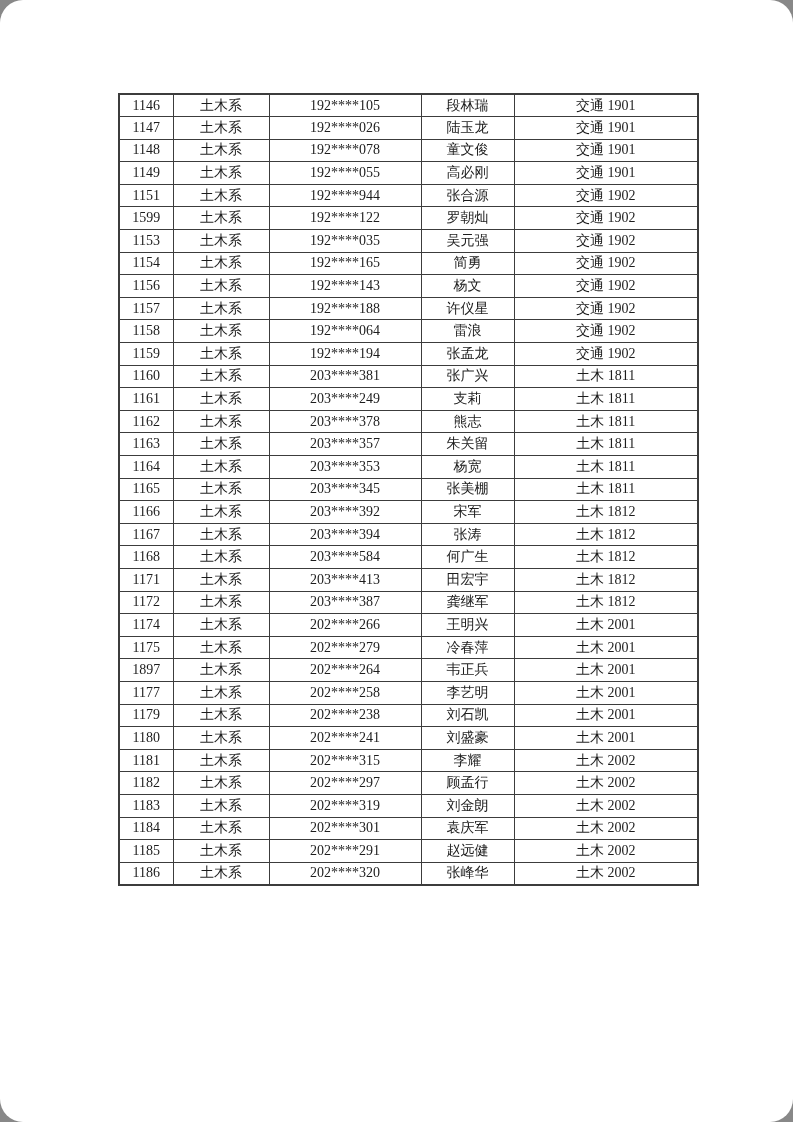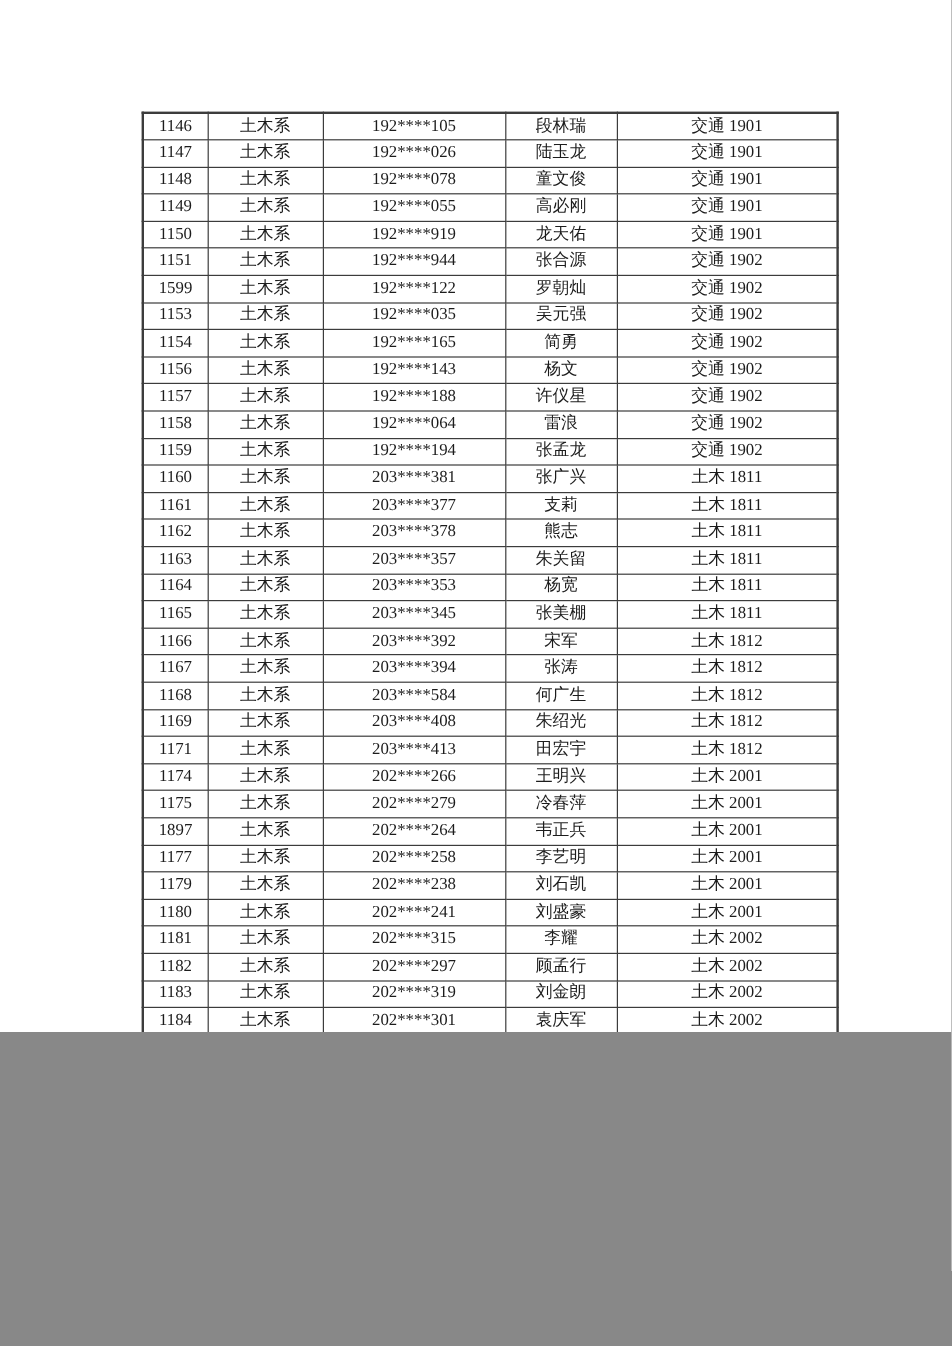--- a/index.html
+++ b/index.html
@@ -5,26 +5,27 @@
   :root {
     --border-color: #3c3c3c;
     --text-color: #1c1c1c;
     --page-bg: #ffffff;
   }
   * { margin: 0; padding: 0; box-sizing: border-box; }
   html, body { background: #888; }
   .page {
     position: relative;
     width: 793px;
-    height: 860px;
+    height: 1122px;
     background: var(--page-bg);
     margin: 0 auto;
     overflow: hidden;
     font-family: "Liberation Serif", "DejaVu Serif", serif;
     color: var(--text-color);
+    border-radius: 23px;
   }
   table.student-table {
     position: absolute;
     left: 118px;
     top: 93px;
     width: 579px;
     border-collapse: collapse;
     table-layout: fixed;
     border: 2px solid var(--border-color);
   }
@@ -80,27 +81,20 @@
           <td>交通 1901</td>
         </tr>
         <tr>
           <td>1149</td>
           <td>土木系</td>
           <td>192****055</td>
           <td>高必刚</td>
           <td>交通 1901</td>
         </tr>
         <tr>
-          <td>1150</td>
-          <td>土木系</td>
-          <td>192****919</td>
-          <td>龙天佑</td>
-          <td>交通 1901</td>
-        </tr>
-        <tr>
           <td>1151</td>
           <td>土木系</td>
           <td>192****944</td>
           <td>张合源</td>
           <td>交通 1902</td>
         </tr>
         <tr>
           <td>1599</td>
           <td>土木系</td>
           <td>192****122</td>
@@ -152,21 +146,21 @@
         <tr>
           <td>1160</td>
           <td>土木系</td>
           <td>203****381</td>
           <td>张广兴</td>
           <td>土木 1811</td>
         </tr>
         <tr>
           <td>1161</td>
           <td>土木系</td>
-          <td>203****377</td>
+          <td>203****249</td>
           <td>支莉</td>
           <td>土木 1811</td>
         </tr>
         <tr>
           <td>1162</td>
           <td>土木系</td>
           <td>203****378</td>
           <td>熊志</td>
           <td>土木 1811</td>
         </tr>
@@ -206,34 +200,34 @@
           <td>土木 1812</td>
         </tr>
         <tr>
           <td>1168</td>
           <td>土木系</td>
           <td>203****584</td>
           <td>何广生</td>
           <td>土木 1812</td>
         </tr>
         <tr>
-          <td>1169</td>
-          <td>土木系</td>
-          <td>203****408</td>
-          <td>朱绍光</td>
-          <td>土木 1812</td>
-        </tr>
-        <tr>
           <td>1171</td>
           <td>土木系</td>
           <td>203****413</td>
           <td>田宏宇</td>
           <td>土木 1812</td>
         </tr>
         <tr>
+          <td>1172</td>
+          <td>土木系</td>
+          <td>203****387</td>
+          <td>龚继军</td>
+          <td>土木 1812</td>
+        </tr>
+        <tr>
           <td>1174</td>
           <td>土木系</td>
           <td>202****266</td>
           <td>王明兴</td>
           <td>土木 2001</td>
         </tr>
         <tr>
           <td>1175</td>
           <td>土木系</td>
           <td>202****279</td>
@@ -287,20 +281,27 @@
           <td>土木系</td>
           <td>202****319</td>
           <td>刘金朗</td>
           <td>土木 2002</td>
         </tr>
         <tr>
           <td>1184</td>
           <td>土木系</td>
           <td>202****301</td>
           <td>袁庆军</td>
+          <td>土木 2002</td>
+        </tr>
+        <tr>
+          <td>1185</td>
+          <td>土木系</td>
+          <td>202****291</td>
+          <td>赵远健</td>
           <td>土木 2002</td>
         </tr>
         <tr>
           <td>1186</td>
           <td>土木系</td>
           <td>202****320</td>
           <td>张峰华</td>
           <td>土木 2002</td>
         </tr>
       </tbody>

